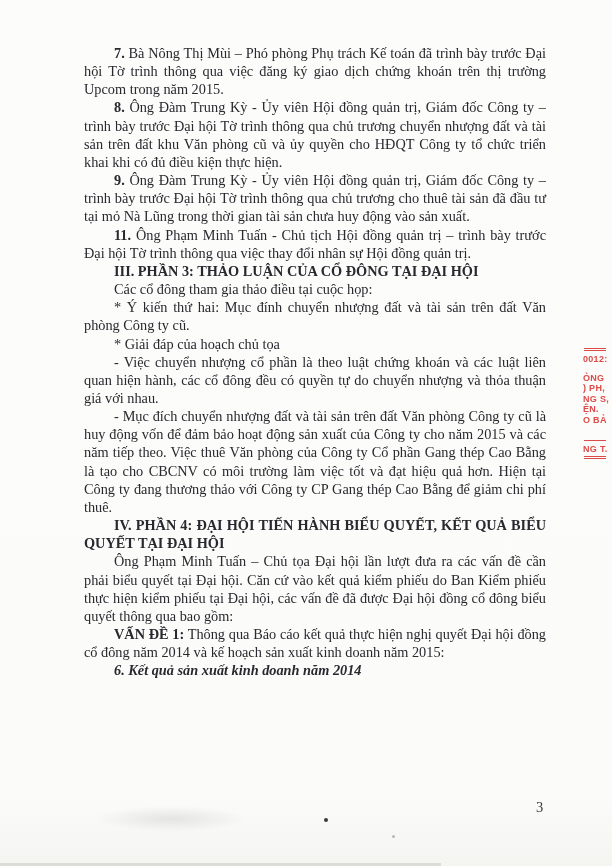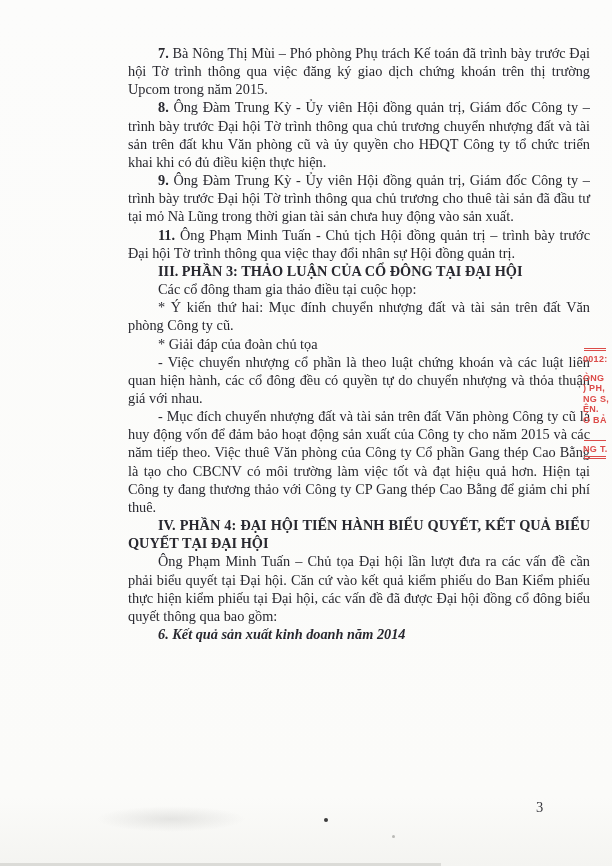--- a/index.html
+++ b/index.html
@@ -9,21 +9,20 @@
     position:relative;
     overflow:hidden;
     font-family:"Liberation Serif", serif;
     color:#28282f;
   }
   .page { position:absolute; inset:0; background:linear-gradient(180deg,#fcfcfb 0%, #fbfbf9 92%, #f4f4f1 100%); }
   .content {
     position:absolute; left:84px; top:44px; width:462px;
     font-size:14.3px; line-height:18.15px;
     text-align:justify;
-    margin-left:44px;
   }
   .content p { margin:0; text-indent:30px; }
   .lead { font-weight:bold; }
   .h3head, .h4head { font-weight:bold; }
   .bi { font-weight:bold; font-style:italic; }
   .page-number {
     position:absolute; left:536px; top:799px;
     font-size:14.5px; color:#3a3a40;
   }
   .stamp {
@@ -63,26 +62,27 @@
 
   <div class="content">
     <p><b class="lead">7.</b><span> Bà Nông Thị Mùi – Phó phòng Phụ trách Kế toán đã trình bày trước Đại hội Tờ trình thông qua việc đăng ký giao dịch chứng khoán trên thị trường Upcom trong năm 2015.</span></p>
     <p><b class="lead">8.</b><span> Ông Đàm Trung Kỳ - Ủy viên Hội đồng quản trị, Giám đốc Công ty – trình bày trước Đại hội Tờ trình thông qua chủ trương chuyển nhượng đất và tài sản trên đất khu Văn phòng cũ và ủy quyền cho HĐQT Công ty tổ chức triển khai khi có đủ điều kiện thực hiện.</span></p>
     <p><b class="lead">9.</b><span> Ông Đàm Trung Kỳ - Ủy viên Hội đồng quản trị, Giám đốc Công ty – trình bày trước Đại hội Tờ trình thông qua chủ trương cho thuê tài sản đã đầu tư tại mỏ Nà Lũng trong thời gian tài sản chưa huy động vào sản xuất.</span></p>
     <p><b class="lead">11.</b><span> Ông Phạm Minh Tuấn - Chủ tịch Hội đồng quản trị – trình bày trước Đại hội Tờ trình thông qua việc thay đổi nhân sự Hội đồng quản trị.</span></p>
 
     <p class="h3head">III. PHẦN 3: THẢO LUẬN CỦA CỔ ĐÔNG TẠI ĐẠI HỘI</p>
     <p>Các cổ đông tham gia thảo điều tại cuộc họp:</p>
     <p>* Ý kiến thứ hai: Mục đính chuyển nhượng đất và tài sản trên đất Văn phòng Công ty cũ.</p>
-    <p>* Giải đáp của đoàn chủ tọa</p>
+    <p>* Giải đáp của hoạch chủ tọa</p>
     <p>- Việc chuyển nhượng cổ phần là theo luật chứng khoán và các luật liên quan hiện hành, các cổ đông đều có quyền tự do chuyển nhượng và thỏa thuận giá với nhau.</p>
     <p>- Mục đích chuyển nhượng đất và tài sản trên đất Văn phòng Công ty cũ là huy động vốn để đảm bảo hoạt động sản xuất của Công ty cho năm 2015 và các năm tiếp theo. Việc thuê Văn phòng của Công ty Cổ phần Gang thép Cao Bằng là tạo cho CBCNV có môi trường làm việc tốt và đạt hiệu quả hơn. Hiện tại Công ty đang thương thảo với Công ty CP Gang thép Cao Bằng để giảm chi phí thuê.</p>
 
     <p class="h4head">IV. PHẦN 4: ĐẠI HỘI TIẾN HÀNH BIỂU QUYẾT, KẾT QUẢ BIỂU QUYẾT TẠI ĐẠI HỘI</p>
     <p>Ông Phạm Minh Tuấn – Chủ tọa Đại hội lần lượt đưa ra các vấn đề cần phải biểu quyết tại Đại hội. Căn cứ vào kết quả kiểm phiếu do Ban Kiểm phiếu thực hiện kiểm phiếu tại Đại hội, các vấn đề đã được Đại hội đồng cổ đông biểu quyết thông qua bao gồm:</p>
+    <p><b class="lead">VẤN ĐỀ 1:</b><span> Thông qua Báo cáo kết quả thực hiện nghị quyết Đại hội đồng cổ đông năm 2014 và kế hoạch sản xuất kinh doanh năm 2015:</span></p>
     <p class="bi">6. Kết quả sản xuất kinh doanh năm 2014</p>
   </div>
 
   <div class="stamp">
     <div class="rule"></div>
     <div class="frag">0012:</div>
     <div class="gap8"></div>
     <div class="frag">ÒNG</div>
     <div class="frag">) PH,</div>
     <div class="frag">NG S,</div>

